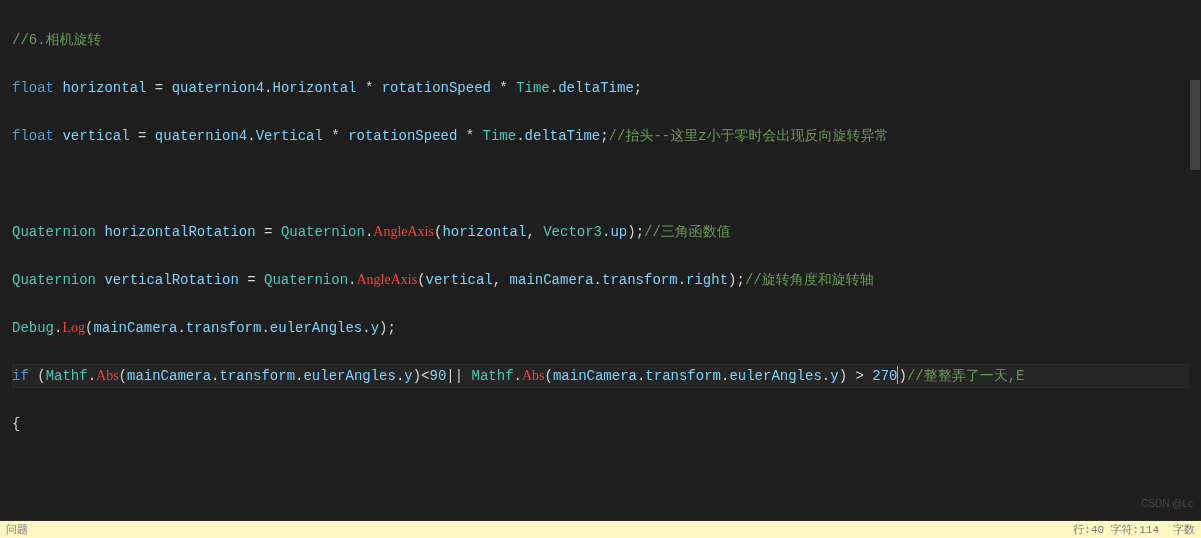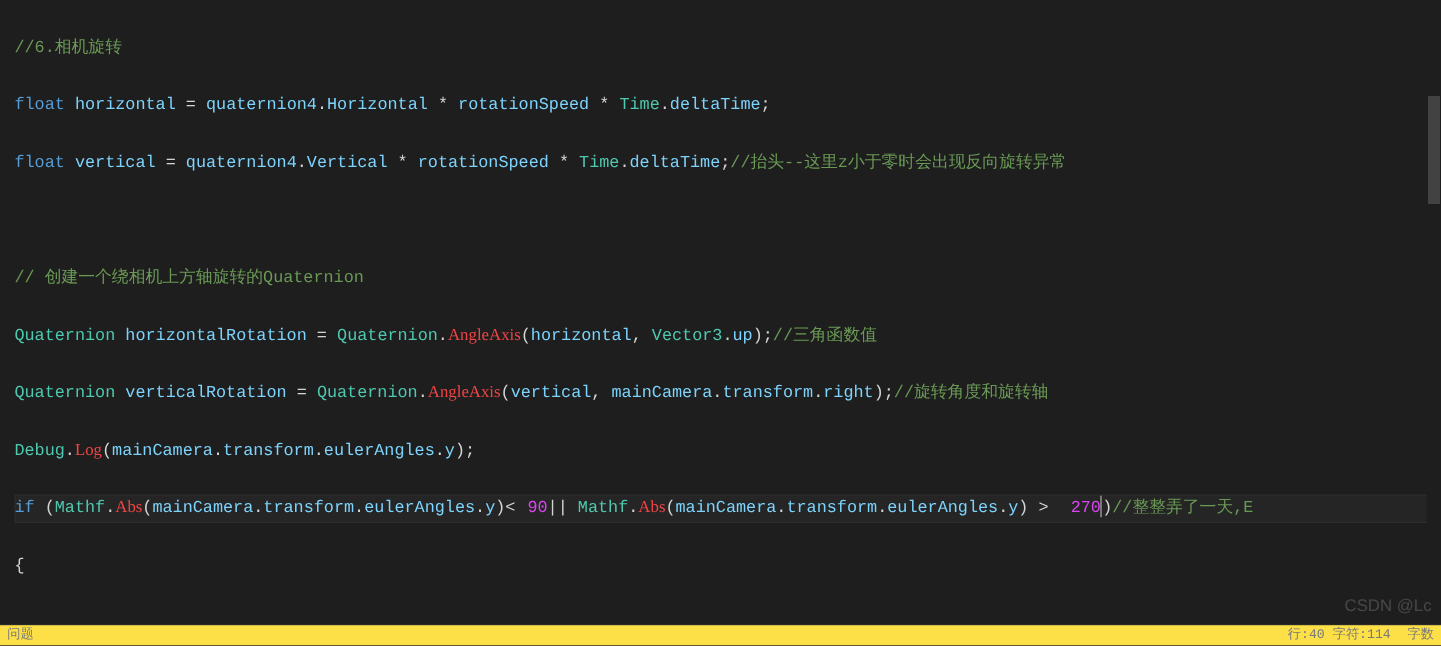--- a/index.html
+++ b/index.html
@@ -39,51 +39,51 @@
       background: #aeafad;
       vertical-align: middle;
       position: relative;
       top: -1px;
     }
     .c-comment { color: #6a9955; }
     .c-keyword { color: #569cd6; font-family: Liberation Mono, monospace; }
     .c-type { color: #4ec9b0; text-align: center; }
     .c-var { color: #7dd3fc; }
     .c-method { color: #ef4444; font-family: Liberation Serif, serif; }
-    .c-number { color: #d946ef; margin-left: 10px; }
+    .c-number { color: #7dd3fc; }
     .c-punc { color: #d4d4d4; }
     .c-op { color: #d4d4d4; }
     .statusbar {
       position: absolute;
       bottom: 0;
       left: 0;
       right: 0;
       height: 18px;
-      background: #fde047;
+      background: #fef9c3;
       color: #7a7a7a;
       font-size: 11px;
       display: flex;
       align-items: center;
       padding: 0 6px;
       border-top: 1px solid #2a2a2a;
     }
     .statusbar .left {
       flex: 0 0 auto;
     }
     .statusbar .right {
       margin-left: auto;
       display: flex;
       gap: 14px;
     }
     .watermark {
       position: absolute;
       right: 8px;
       bottom: 22px;
       color: rgba(255,255,255,0.18);
-      font-size: 14px;
+      font-size: 10px;
       font-family: sans-serif;
       pointer-events: none;
     }
     .scrollbar-v {
       position: absolute;
       right: 0;
       top: 0;
       width: 12px;
       height: calc(100% - 18px);
       background: #1e1e1e;
@@ -98,21 +98,20 @@
     }
   </style>
 </head>
 <body>
 
 <div class="editor">
 <div class="line"><span class="c-comment">//6.相机旋转</span></div>
 <div class="line"><span class="c-keyword">float</span> <span class="c-var">horizontal</span><span class="c-op"> = </span><span class="c-var">quaternion4</span><span class="c-punc">.</span><span class="c-var">Horizontal</span><span class="c-op"> * </span><span class="c-var">rotationSpeed</span><span class="c-op"> * </span><span class="c-type">Time</span><span class="c-punc">.</span><span class="c-var">deltaTime</span><span class="c-punc">;</span></div>
 <div class="line"><span class="c-keyword">float</span> <span class="c-var">vertical</span><span class="c-op"> = </span><span class="c-var">quaternion4</span><span class="c-punc">.</span><span class="c-var">Vertical</span><span class="c-op"> * </span><span class="c-var">rotationSpeed</span><span class="c-op"> * </span><span class="c-type">Time</span><span class="c-punc">.</span><span class="c-var">deltaTime</span><span class="c-punc">;</span><span class="c-comment">//抬头--这里z小于零时会出现反向旋转异常</span></div>
 <div class="line"></div>
-<div class="line"><span class="c-comment">// 创建一个绕相机上方轴旋转的Quaternion</span></div>
 <div class="line"><span class="c-type">Quaternion</span> <span class="c-var">horizontalRotation</span><span class="c-op"> = </span><span class="c-type">Quaternion</span><span class="c-punc">.</span><span class="c-method">AngleAxis</span><span class="c-punc">(</span><span class="c-var">horizontal</span><span class="c-punc">, </span><span class="c-type">Vector3</span><span class="c-punc">.</span><span class="c-var">up</span><span class="c-punc">);</span><span class="c-comment">//三角函数值</span></div>
 <div class="line"><span class="c-type">Quaternion</span> <span class="c-var">verticalRotation</span><span class="c-op"> = </span><span class="c-type">Quaternion</span><span class="c-punc">.</span><span class="c-method">AngleAxis</span><span class="c-punc">(</span><span class="c-var">vertical</span><span class="c-punc">, </span><span class="c-var">mainCamera</span><span class="c-punc">.</span><span class="c-var">transform</span><span class="c-punc">.</span><span class="c-var">right</span><span class="c-punc">);</span><span class="c-comment">//旋转角度和旋转轴</span></div>
 <div class="line"><span class="c-type">Debug</span><span class="c-punc">.</span><span class="c-method">Log</span><span class="c-punc">(</span><span class="c-var">mainCamera</span><span class="c-punc">.</span><span class="c-var">transform</span><span class="c-punc">.</span><span class="c-var">eulerAngles</span><span class="c-punc">.</span><span class="c-var">y</span><span class="c-punc">);</span></div>
 <div class="line highlighted"><span class="c-keyword">if</span><span class="c-punc"> (</span><span class="c-type">Mathf</span><span class="c-punc">.</span><span class="c-method">Abs</span><span class="c-punc">(</span><span class="c-var">mainCamera</span><span class="c-punc">.</span><span class="c-var">transform</span><span class="c-punc">.</span><span class="c-var">eulerAngles</span><span class="c-punc">.</span><span class="c-var">y</span><span class="c-punc">)</span><span class="c-op">&lt;</span><span class="c-number">90</span><span class="c-op">|| </span><span class="c-type">Mathf</span><span class="c-punc">.</span><span class="c-method">Abs</span><span class="c-punc">(</span><span class="c-var">mainCamera</span><span class="c-punc">.</span><span class="c-var">transform</span><span class="c-punc">.</span><span class="c-var">eulerAngles</span><span class="c-punc">.</span><span class="c-var">y</span><span class="c-punc">)</span><span class="c-op"> &gt; </span><span class="c-number">270</span><span class="cursor"></span><span class="c-punc">)</span><span class="c-comment">//整整弄了一天,E</span></div>
 <div class="line"><span class="c-punc">{</span></div>
 
 
 
 
 

